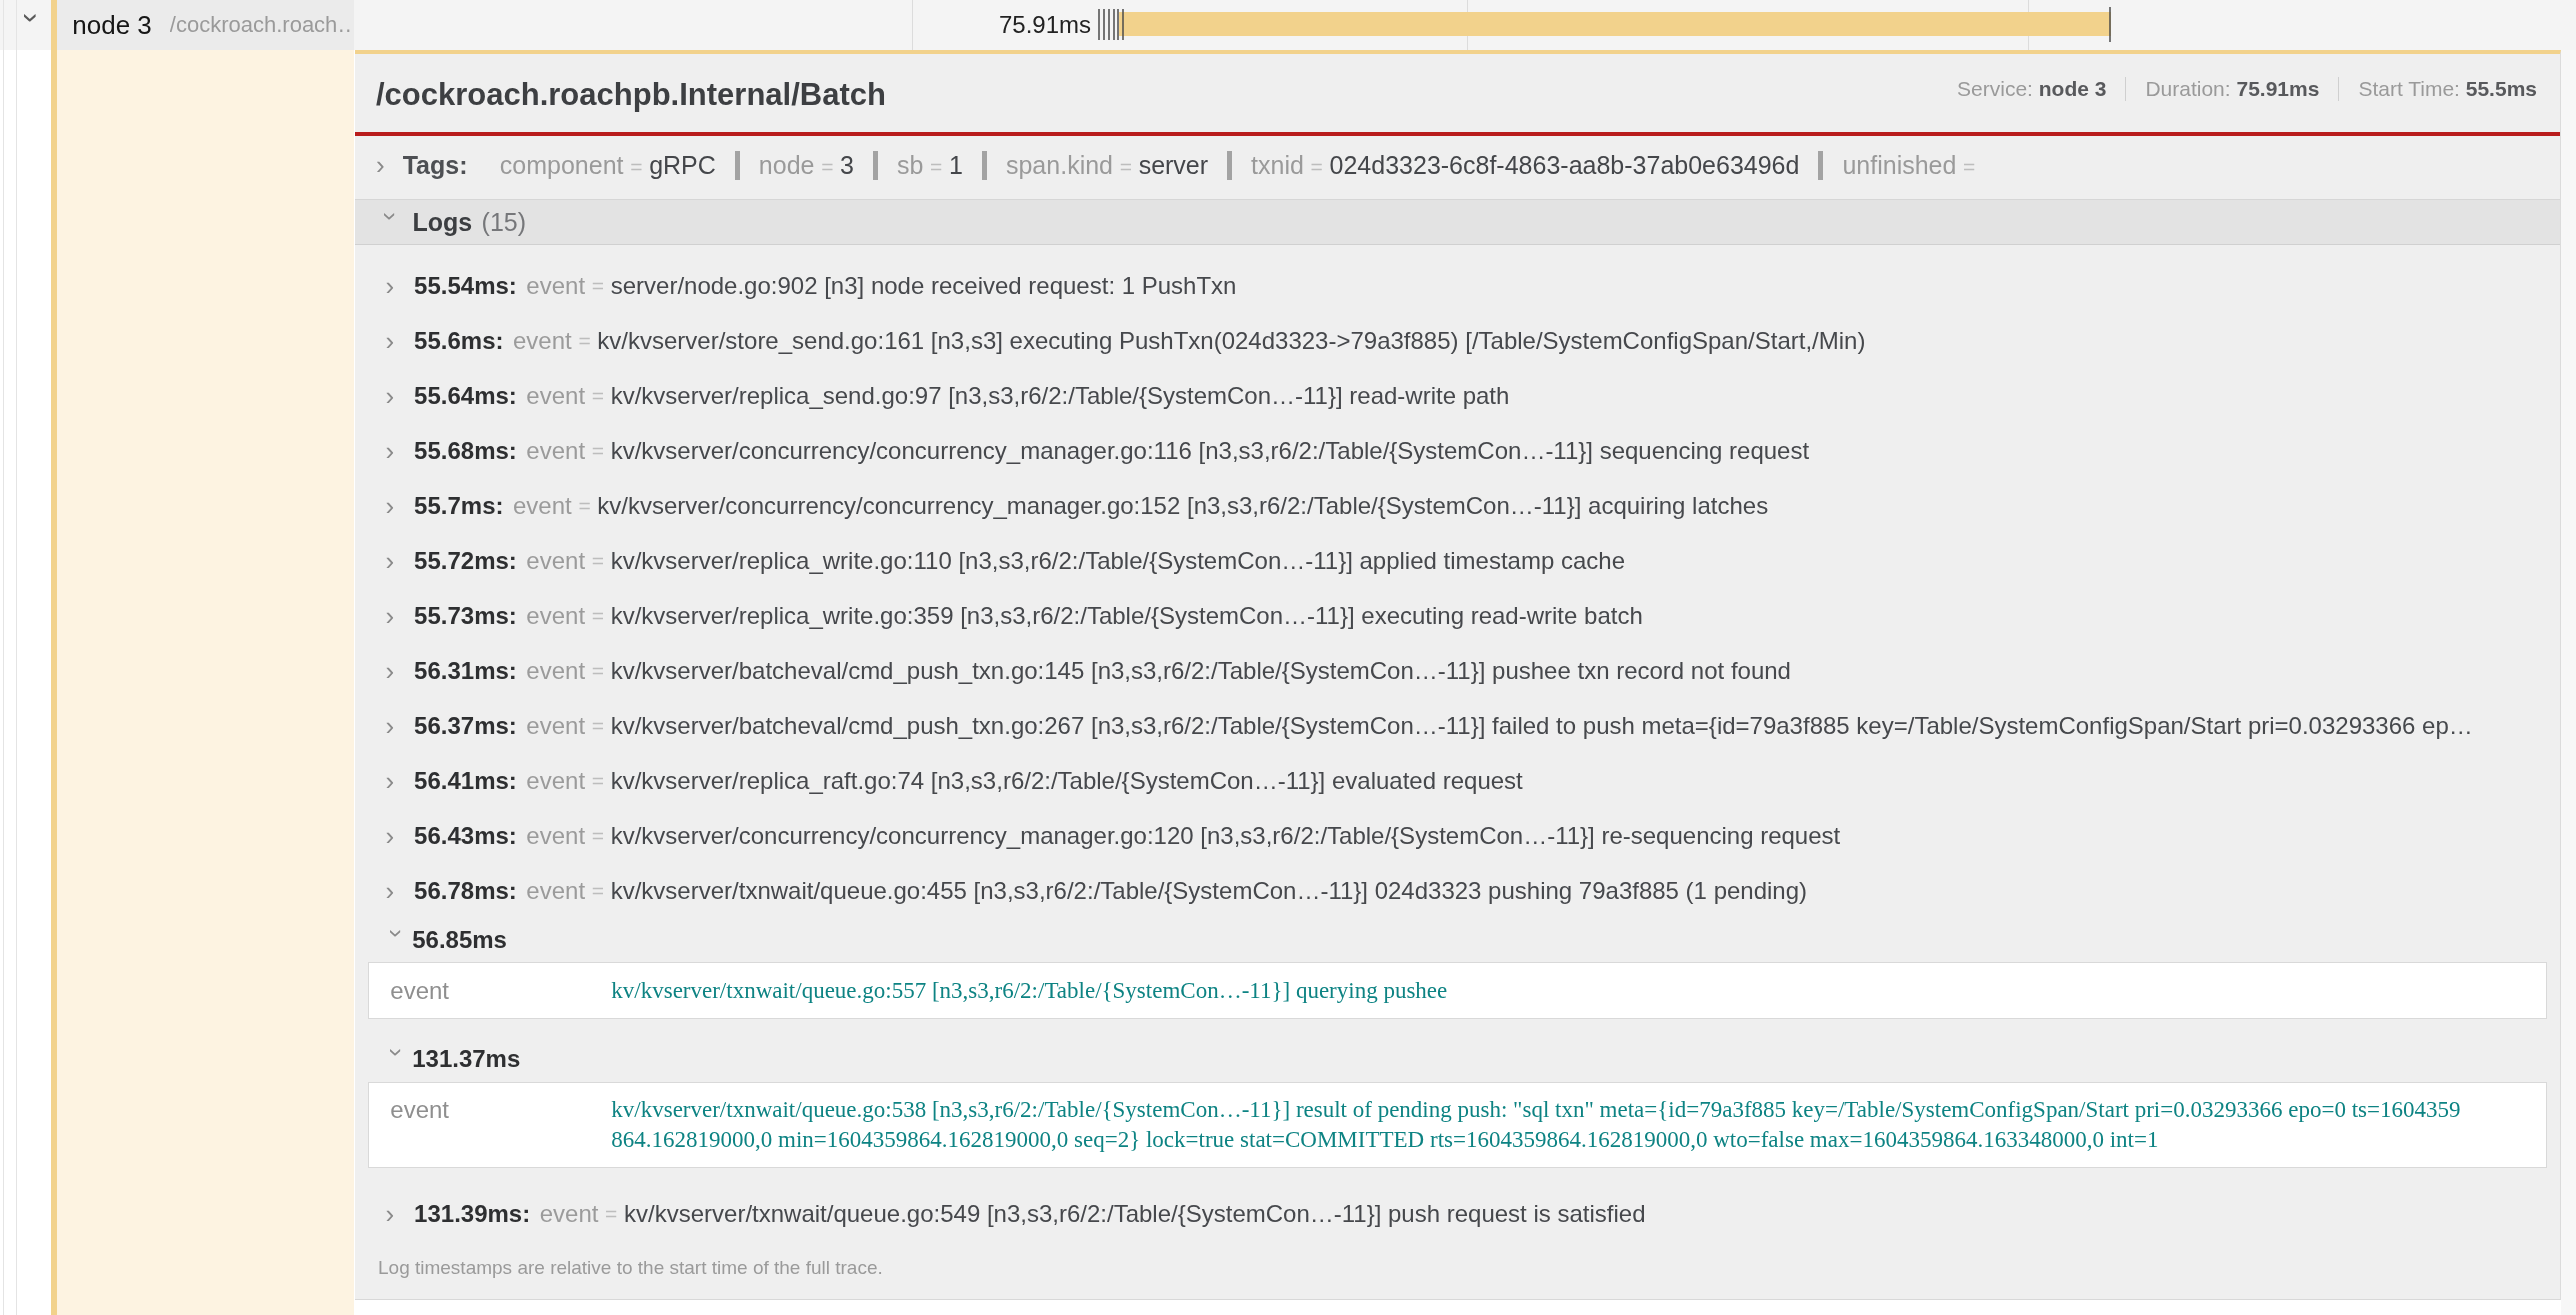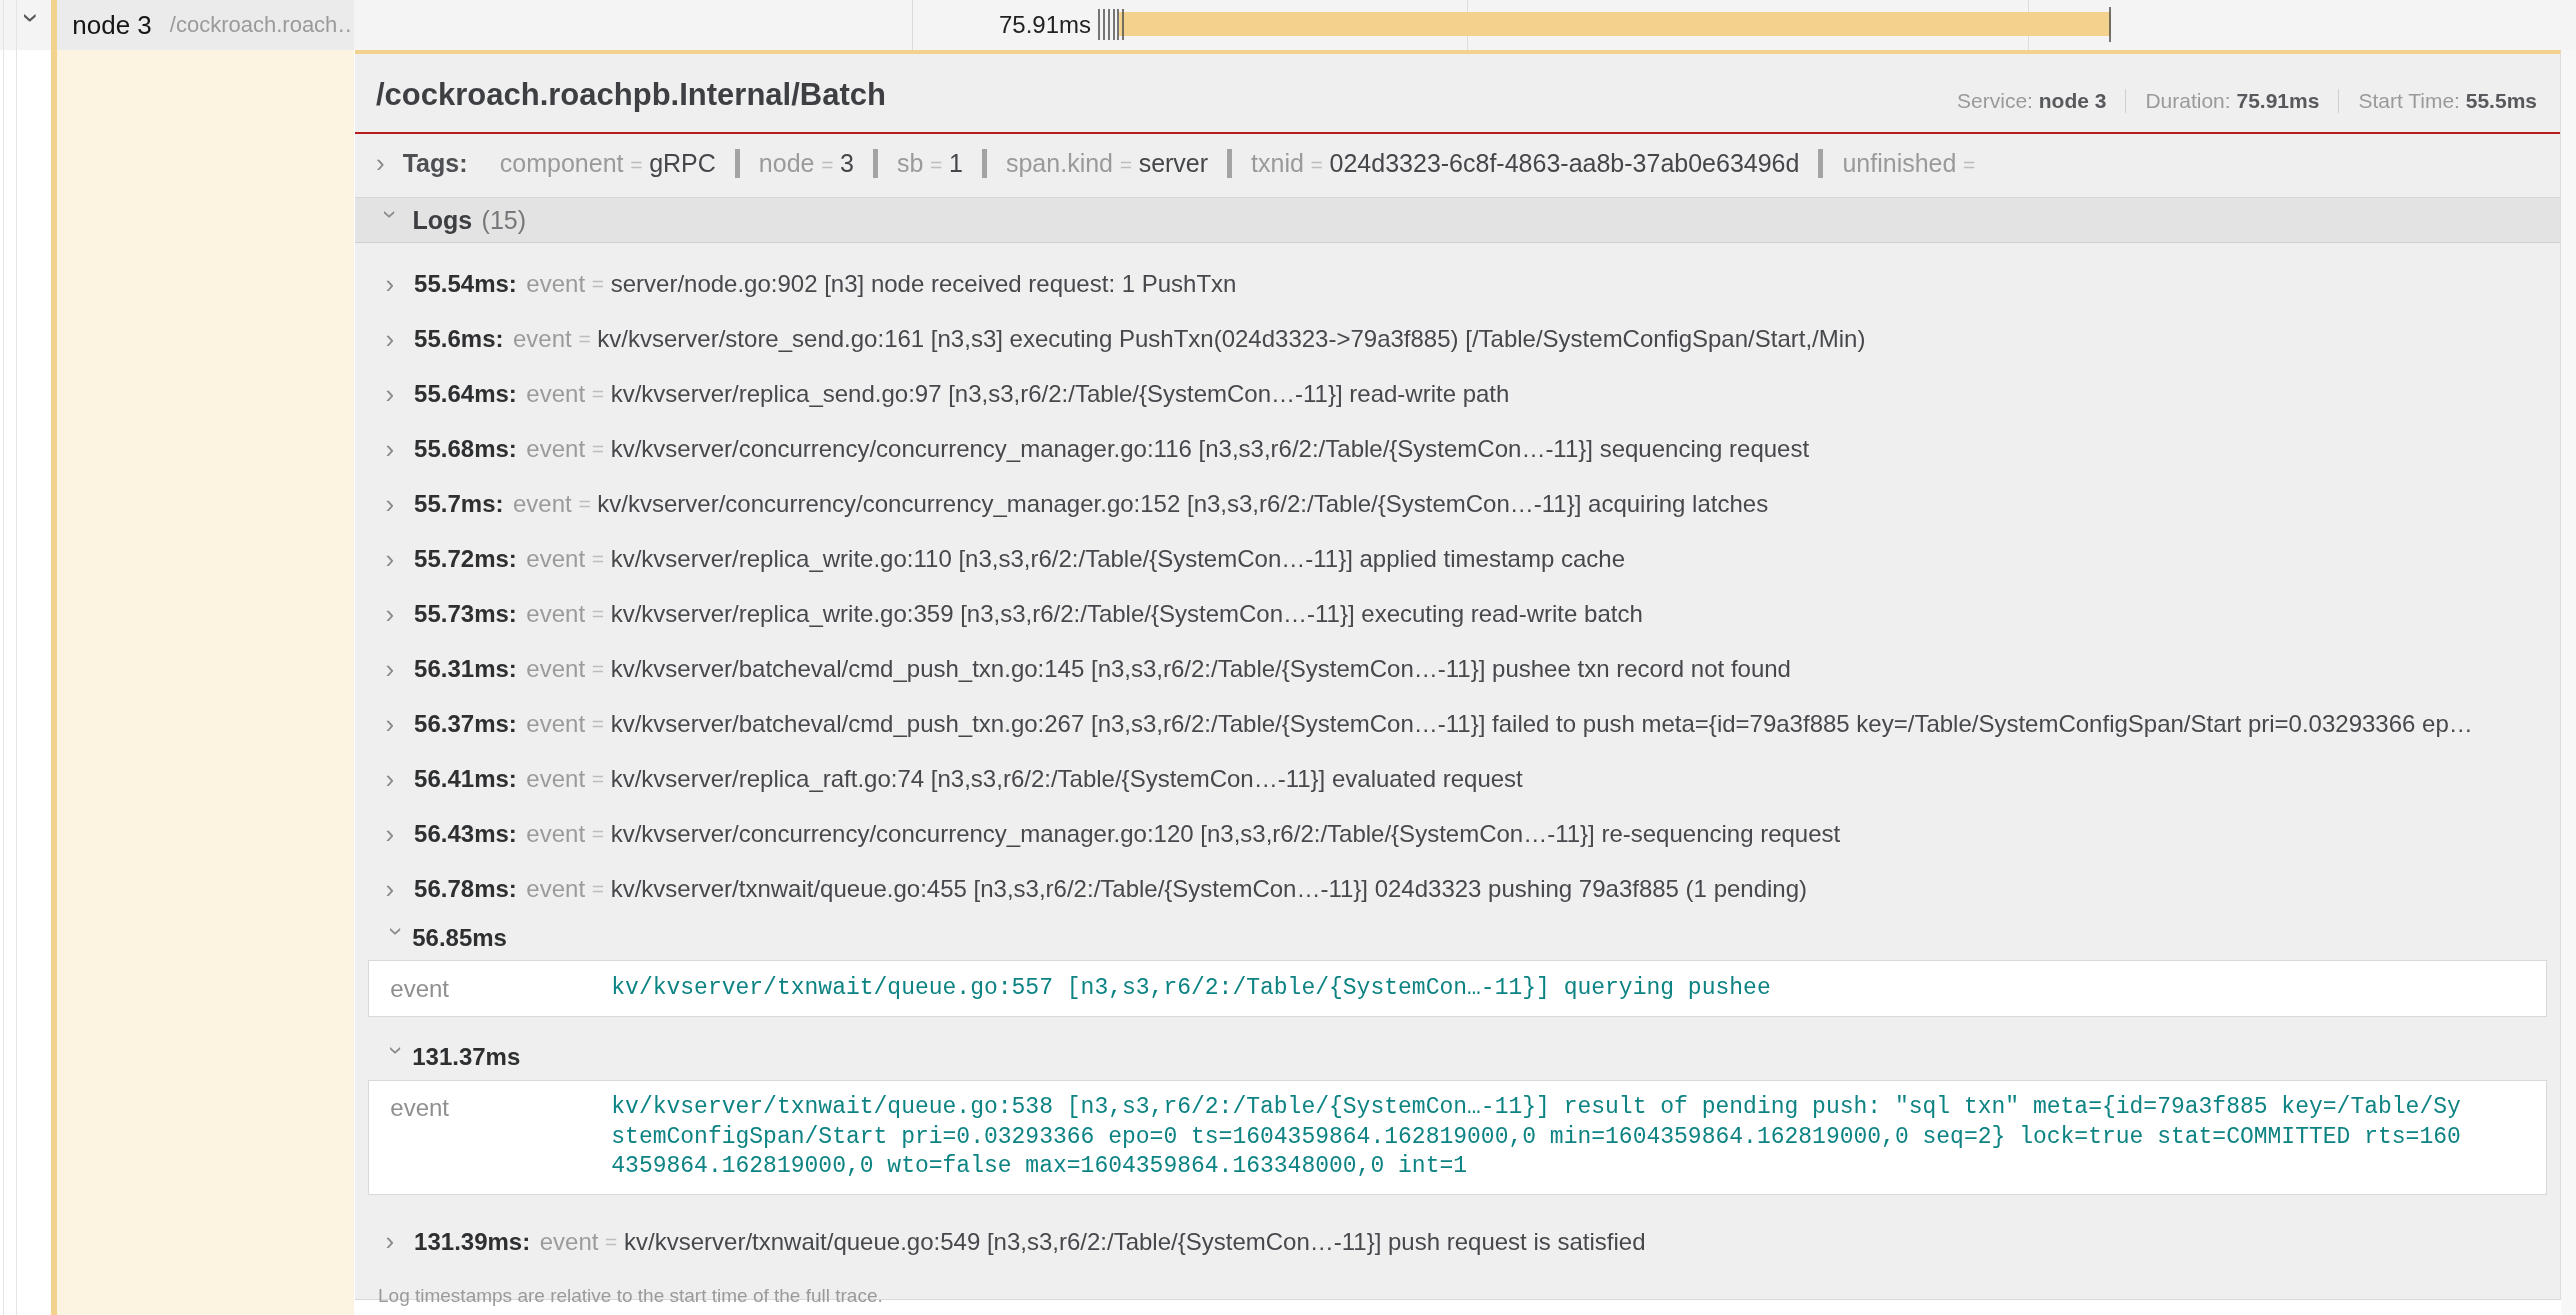--- a/index.html
+++ b/index.html
@@ -27,22 +27,22 @@
   
   .name-col{position:absolute;left:51px;top:50px;width:303px;height:1266px;
         background:var(--cream);border-left:6.7px solid var(--accent);box-sizing:border-box;}
 
   
   .detail-panel{position:absolute;left:355px;top:50px;width:2205px;height:1245px;
         background:var(--panelbg);border-top:4.8px solid var(--accent);
         border-right:1px solid #dcdcdc;border-bottom:1px solid #d8d8d8;box-sizing:content-box;}
   .scroll-strip{position:absolute;left:2561px;top:50px;width:15.3px;height:1266px;background:#f7f7f7;}
 
-  .detail-header{display:flex;align-items:flex-end;justify-content:space-between;
-        padding:23px 23px 19px 21px;border-bottom:2px solid #b91c1c;}
+  .detail-header{display:flex;align-items:flex-start;justify-content:space-between;
+        padding:23px 23px 19px 21px;border-bottom:4px solid #b91c1c;}
   .detail-title{font-size:31px;font-weight:bold;color:#3d3f42;}
   .detail-meta{display:flex;align-items:baseline;}
   .meta-item{font-size:21px;color:#9a9a9a;padding:0 19px;border-right:1px solid #cfcfcf;white-space:nowrap;}
   .meta-item:last-child{border-right:none;padding-right:0;}
   .meta-item b{color:#58595c;}
 
   .tags-row{display:flex;align-items:center;padding:15.3px 21px 13.3px 21px;cursor:pointer;}
   .chev{display:inline-block;color:#8a8a8a;font-size:26px;line-height:21px;width:21px;flex:0 0 auto;}
   .chev.down{transform:rotate(90deg);}
   .tags-label{font-size:25px;font-weight:bold;color:#4e5054;margin:0 13.3px 0 5.7px;}
@@ -63,21 +63,21 @@
   .log-time{font-weight:bold;color:#2e2f31;margin:0 9.5px 0 7.6px;flex:0 0 auto;}
   .log-key{color:#9b9b9b;flex:0 0 auto;}
   .log-msg{color:#46484c;overflow:hidden;text-overflow:clip;}
 
   .exp-header{height:42px;display:flex;align-items:center;padding:0 21px 0 30.5px;
         font-size:24px;cursor:pointer;}
   .exp-header .log-time{margin-left:5.7px;}
   .kv-box{margin:1.9px 13.3px 0 13.3px;background:#ffffff;border:1px solid #d9d9d9;
         padding:12.4px 0 12.4px 0;display:flex;align-items:flex-start;}
   .kv-label{flex:0 0 221px;padding-left:21px;font-size:24px;color:#8f8f8f;line-height:29.6px;}
-  .kv-value{font-family:Liberation Mono, monospace;font-size:23px;line-height:29.6px;
+  .kv-value{font-family:Liberation Serif, serif;font-size:23px;line-height:29.6px;
         color:var(--teal);max-width:1857px;white-space:pre-wrap;word-break:break-all;}
   .spacer16{height:19px;}
   .logs-footer{padding:15.3px 23px 0 23px;font-size:19px;color:#9a9a9a;}
 </style>
 </head>
 <body>
 
 <div class="page">
 
   <div class="topbar">

